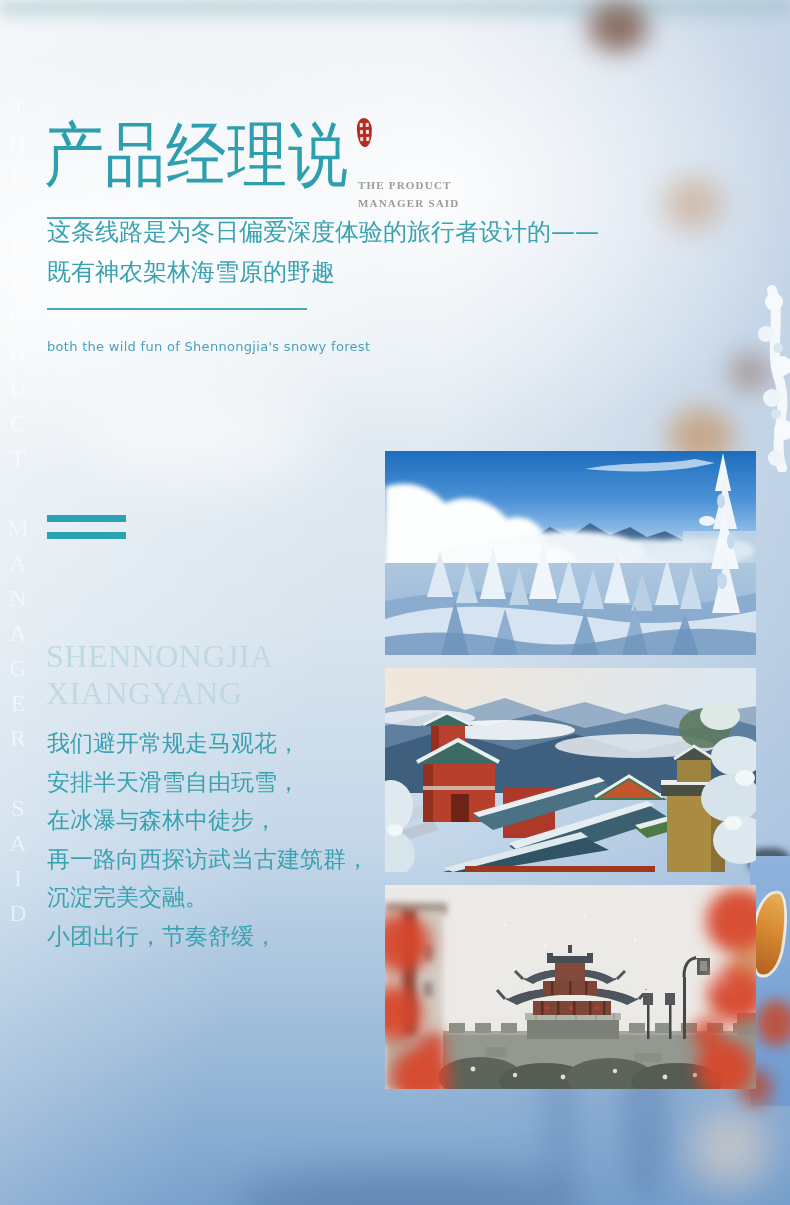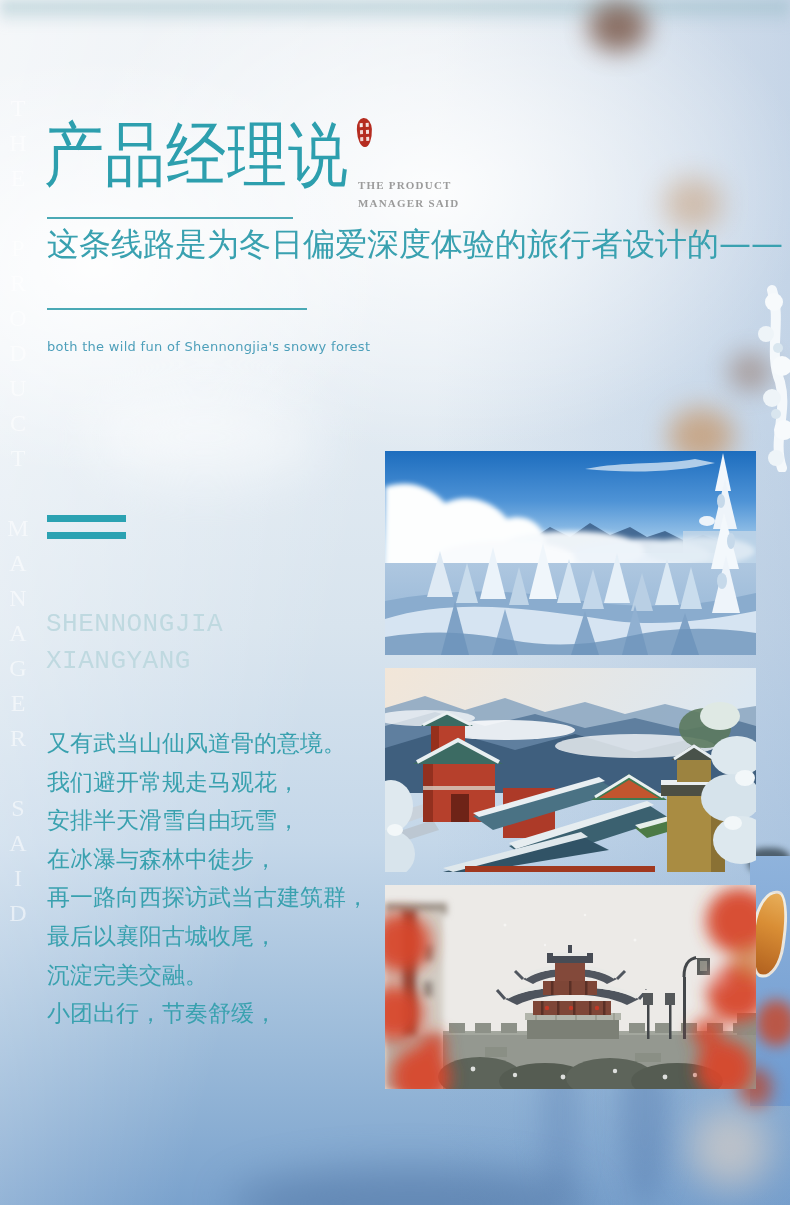--- a/index.html
+++ b/index.html
@@ -40,29 +40,29 @@
   .page-title{left:44px;top:108px;font-size:60px;letter-spacing:1px;color:#2d9fae;
     transform:scaleY(1.18);transform-origin:left top;font-weight:400;}
   .seal{left:357px;top:118px;width:15px;height:29px;background:#b52c20;
     border-radius:47% 53% 50% 50%/38% 40% 62% 60%;transform:rotate(-2deg);}
   .seal-marks{position:absolute;left:3px;top:5px;width:3px;height:4px;background:rgba(255,255,255,.9);
     box-shadow:6px 0 rgba(255,255,255,.85),0 7px rgba(255,255,255,.8),6px 7px rgba(255,255,255,.85),0 14px rgba(255,255,255,.8),6px 14px rgba(255,255,255,.85);}
   .subtitle{left:358px;top:156px;font-family:Liberation Serif, serif;font-weight:700;
     font-size:11px;letter-spacing:1.2px;line-height:18px;color:#9b9b9b;margin-top:20px;}
   .title-underline{left:47px;top:217px;width:246px;height:2px;background:#4aa9b5;}
   
-  .intro-zh{left:47px;top:224px;font-size:32px;line-height:40px;color:#39a1b0;}
+  .intro-zh{left:47px;top:212px;font-size:24px;line-height:40px;color:#39a1b0;}
   .intro-underline{left:47px;top:308px;width:260px;height:2px;background:#4aa9b5;}
   .intro-en{left:47px;top:338px;font-size:13px;line-height:17px;letter-spacing:.3px;color:#4d9fba;}
   
   .bars{left:47px;top:515px;}
   .bar{width:79px;height:7px;background:#2ba2b2;margin-bottom:10px;}
   
-  .dest-heading{left:46px;top:606px;font-family:Liberation Mono, monospace;
-    font-size:26px;line-height:37px;letter-spacing:.5px;color:#bfd9e0;}
+  .dest-heading{left:46px;top:638px;font-family:Liberation Serif, serif;
+    font-size:32px;line-height:37px;letter-spacing:.5px;color:#bfd9e0;}
   .dest-body{left:47px;top:724px;font-size:23px;line-height:38.6px;color:#39a1af;}
   
   .photo{position:absolute;left:385px;width:371px;height:204px;overflow:hidden;}
   .photo svg{display:block;width:100%;height:100%;}
   #photo1{top:451px;} #photo2{top:668px;} #photo3{top:885px;}
 </style>
 </head>
 <body>
 
 <div id="poster">
@@ -103,42 +103,41 @@
     <div class="seal-marks"></div>
   </div>
   <div class="abs subtitle">
     <div>THE PRODUCT</div>
     <div>MANAGER SAID</div>
   </div>
   <div class="abs title-underline"></div>
 
   <div class="abs intro-zh">
     <div>这条线路是为冬日偏爱深度体验的旅行者设计的——</div>
+    <div>既有神农架林海雪原的野趣</div>
   </div>
   <div class="abs intro-underline"></div>
   <div class="abs intro-en">
     <div>both the wild fun of Shennongjia's snowy forest</div>
   </div>
 
   <div class="abs bars">
     <div class="bar"></div>
     <div class="bar"></div>
   </div>
 
   <div class="abs dest-heading">
     <div>SHENNONGJIA</div>
     <div>XIANGYANG</div>
   </div>
   <div class="abs dest-body">
-    <div>又有武当山仙风道骨的意境。</div>
     <div>我们避开常规走马观花，</div>
     <div>安排半天滑雪自由玩雪，</div>
     <div>在冰瀑与森林中徒步，</div>
     <div>再一路向西探访武当古建筑群，</div>
-    <div>最后以襄阳古城收尾，</div>
     <div>沉淀完美交融。</div>
     <div>小团出行，节奏舒缓，</div>
   </div>
 
   <div class="photo" id="photo1">
     <svg viewBox="0 0 371 204" preserveAspectRatio="none">
       <defs>
         <linearGradient id="sky1" x1="0" y1="0" x2="0" y2="1">
           <stop offset="0" stop-color="#1d6dbe"></stop>
             <stop offset=".4" stop-color="#4e93d6"></stop>

